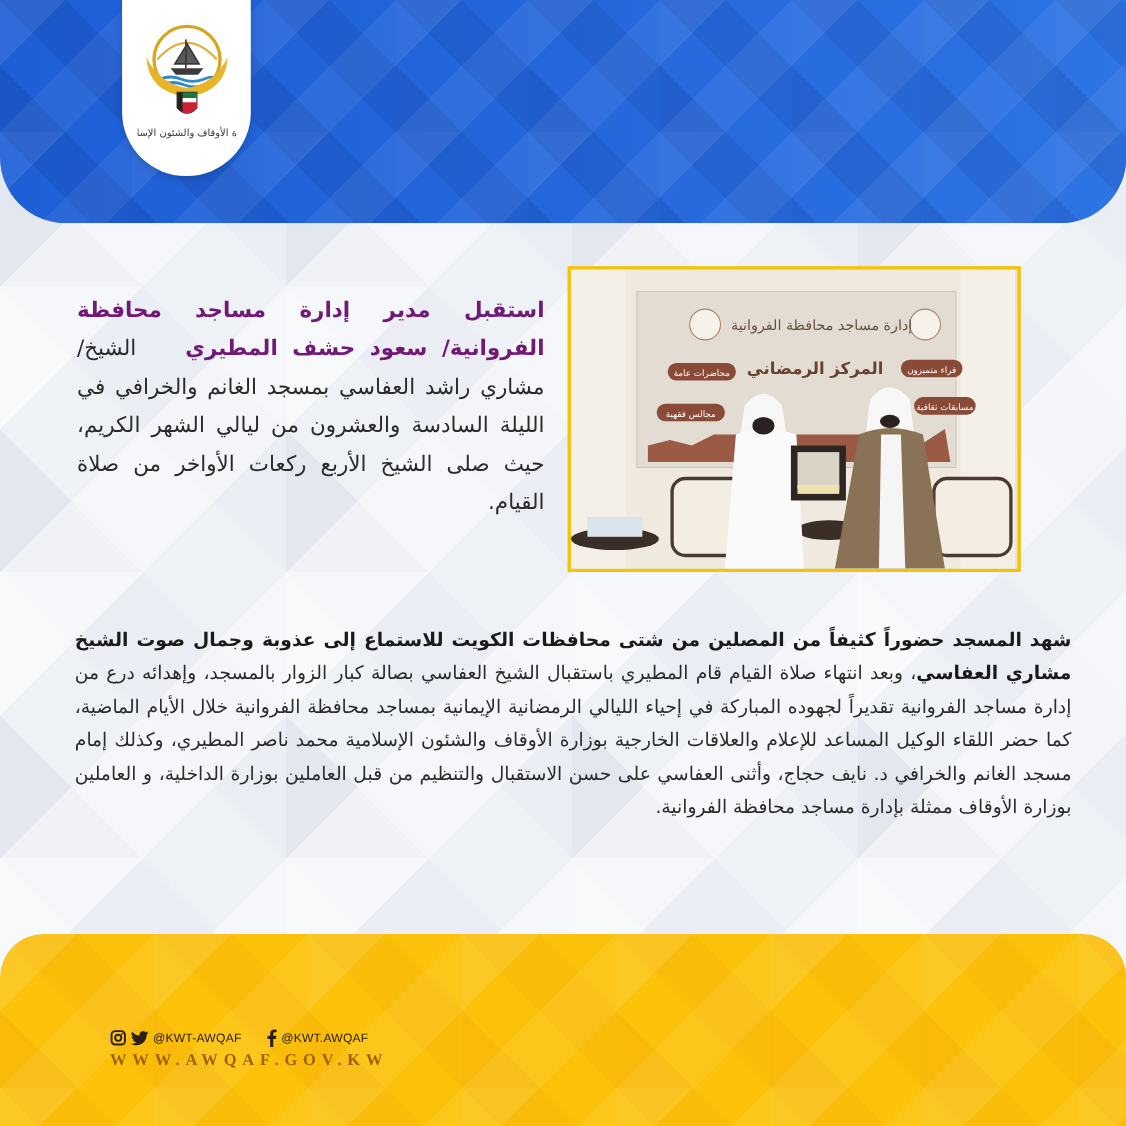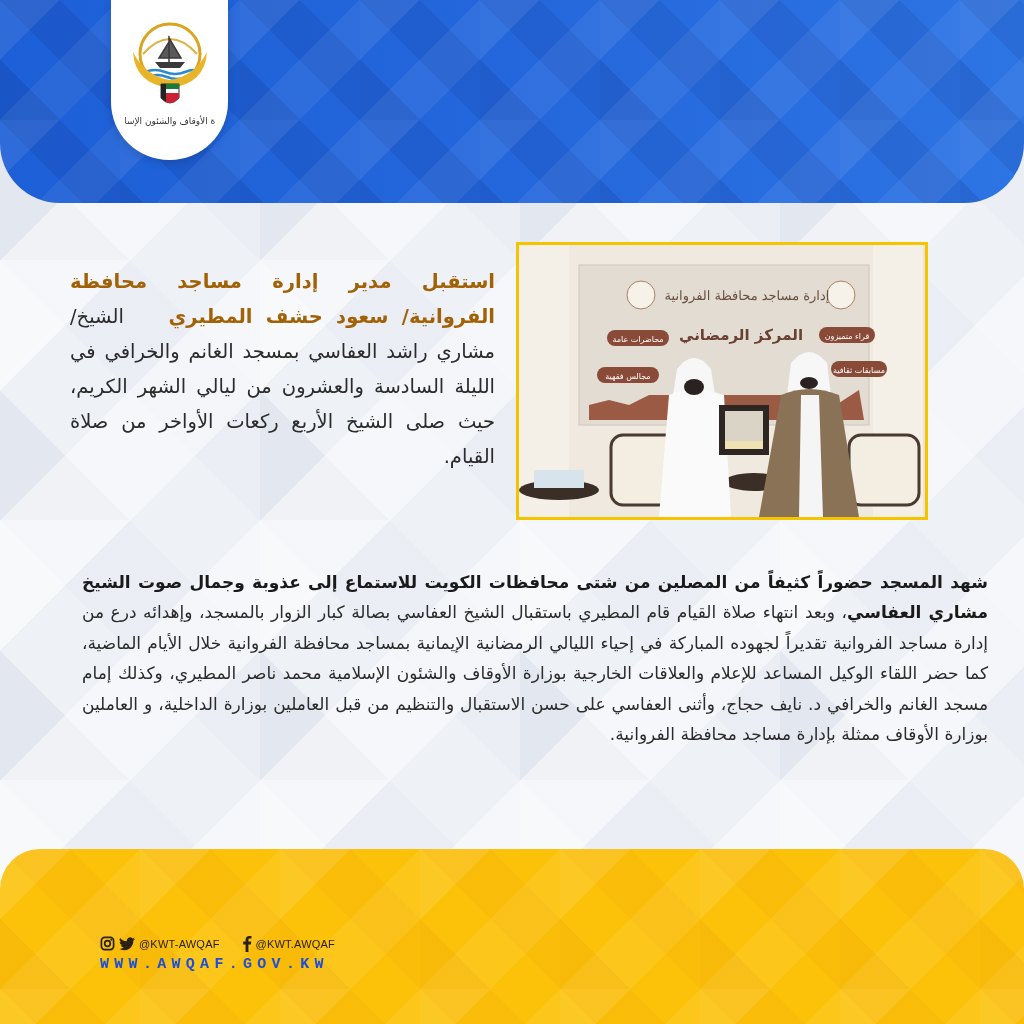--- a/index.html
+++ b/index.html
@@ -36,50 +36,50 @@
     font-family: "DejaVu Sans", sans-serif; font-weight:bold;
     font-size:38px; line-height:58px;
   }
   
   .intro {
     position:absolute; left:70px; top:264px; width:425px;
     direction:rtl; text-align:justify; color:#2b2b2b;
     font-size:19.5px; line-height:35px;
     text-align-last:right;
   }
-  .intro b { font-weight:bold; color:#a16207;margin-left:32px; }
+  .intro b { font-weight:bold; color:#701a75;margin-left:32px; }
   
   .photo {
     position:absolute; left:516px; top:242px; width:412px; height:278px;
     border:3px solid #f5c400; box-sizing:border-box; overflow:hidden;
     background:#eae3d6;
   }
   
   .body-text {
     position:absolute; left:68px; top:567px; width:906px;
     direction:rtl; text-align:justify; color:#2b2b2b;
-    font-size:17px; line-height:30.4px; text-align-last:right;margin-left:14px;
+    font-size:17px; line-height:30.4px; text-align-last:right;
   }
   .body-text b { font-weight:bold; color:#1a1a1a; }
   
   .footer {
     position:absolute; left:0; top:849px; width:1024px; height:175px;
     border-radius:40px 40px 0 0;
     background:
       linear-gradient(135deg, rgba(255,255,255,.10) 0 25%, transparent 25% 50%, rgba(255,255,255,.07) 50% 75%, transparent 75%) 0 0/140px 140px,
       linear-gradient(45deg, rgba(230,140,0,.15) 0 25%, transparent 25% 50%, rgba(230,140,0,.10) 50% 75%, transparent 75%) 0 0/140px 140px,
       #fcc20a;
   }
   .social { position:absolute; left:100px; top:935px; display:flex; align-items:center; gap:4px; color:#2a2114; }
   .social .handle { font-family:"Liberation Sans", sans-serif; font-size:11px; letter-spacing:.2px; }
   .social svg { display:block; }
   .site {
     position:absolute; left:100px; top:956px;
-    font-family:Liberation Mono, monospace; font-weight:bold;
-    font-size:15px; letter-spacing:5.3px; color:#1d4ed8;
+    font-family:Liberation Serif, serif; font-weight:bold;
+    font-size:15px; letter-spacing:5.3px; color:#a16207;
   }
 </style>
 </head>
 <body>
 
 <div class="bg-pattern"></div>
 
 <div class="header">
   <div class="logo-tab">
     <svg class="logo-emblem" viewBox="0 0 90 120">

